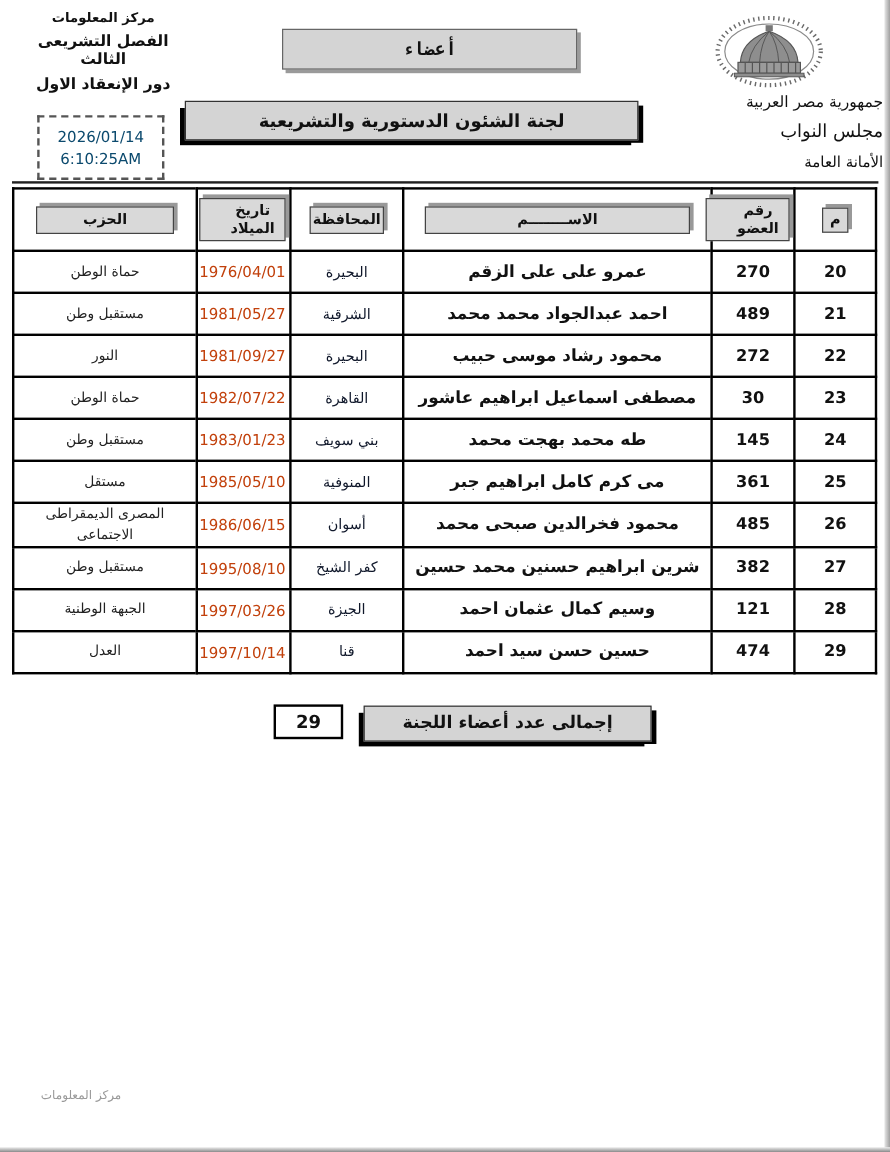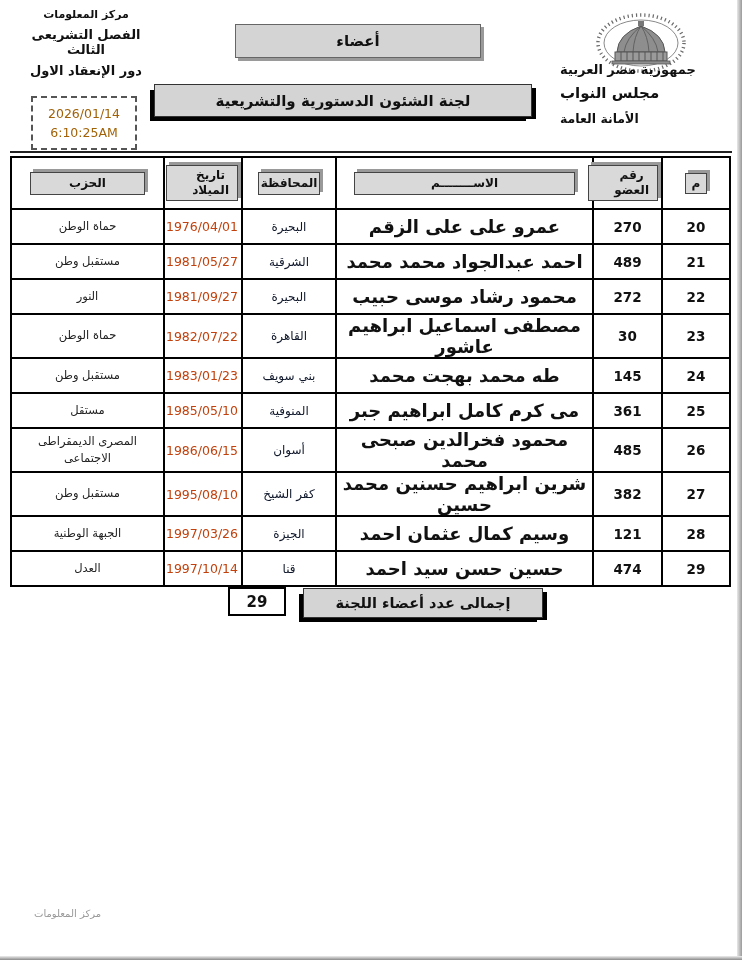--- a/index.html
+++ b/index.html
@@ -11,36 +11,36 @@
   .edge-r{position:absolute;top:0;right:0;width:5px;height:100%;background:linear-gradient(to left,#9a9a9a,#e8e8e8);}
   .edge-b{position:absolute;bottom:0;left:0;width:100%;height:4px;background:linear-gradient(to top,#8a8a8a,#eee);}
 
   
   .info-block{position:absolute;left:16px;top:8px;width:140px;text-align:center;font-weight:bold;}
   .info-line1{font-size:11px;margin-bottom:6px;}
   .info-line2,.info-line3{font-size:13px;margin-bottom:6px;}
   .datetime-box{
     position:absolute;left:31px;top:96px;width:102px;height:50px;
     border:2px dashed #555;display:flex;flex-direction:column;justify-content:center;
-    align-items:center;font-size:12.5px;color:#a16207;gap:4px;background:#fff;
+    align-items:center;font-size:12.5px;color:#0c4a6e;gap:4px;background:#fff;
   }
 
   
   .emblem{position:absolute;left:594px;top:12px;width:94px;height:64px;}
-  .gov-block{position:absolute;right:6px;top:62px;width:176px;text-align:left;font-weight:bold;}
+  .gov-block{position:absolute;right:6px;top:78px;width:176px;text-align:right;font-weight:normal;}
   .gov-line1{font-size:13px;margin-bottom:7px;}
   .gov-line2{font-size:15px;margin-bottom:9px;}
   .gov-line3{font-size:12.5px;}
 
   
   .title-box{
     position:absolute;left:235px;top:24px;width:244px;height:32px;
     background:#d4d4d4;border:1px solid #666;box-shadow:3px 3px 0 #9a9a9a;
     display:flex;align-items:center;justify-content:center;
-    font-weight:bold;font-size:15px;letter-spacing:1px;
+    font-weight:bold;font-size:15px;letter-spacing:1px;font-family:Liberation Mono, monospace;
   }
   .committee-box{
     position:absolute;left:154px;top:84px;width:376px;height:31px;
     background:#d4d4d4;border:1px solid #333;border-left:1px solid #333;
     box-shadow:-5px 5px 0 -1px #000, 5px 3px 0 -1px #000;
     display:flex;align-items:center;justify-content:center;
     font-weight:bold;font-size:15px;
   }
 
   .top-rule{position:absolute;left:10px;top:151px;width:722px;height:2px;background:#222;}
@@ -56,21 +56,21 @@
   .hdr-chip{
     display:inline-block;background:#d9d9d9;border:1px solid #444;
     box-shadow:3px -3px 0 #999;padding:2px 8px;font-size:12px;font-weight:bold;line-height:1.25;
   }
   .hdr-chip.small{padding:2px 6px;}
   .hdr-chip.wide{width:88%;padding:3px 0;}
   .hdr-chip.party-chip{width:78%;padding:3px 0;}
   .hdr-chip.gov-chip{width:70%;padding:3px 0;}
   .hdr-chip.two-line{max-width:56px;padding-left:25px;}
   td.c-idx,td.c-memno{font-weight:bold;font-size:13.5px;}
-  td.c-name{font-weight:bold;font-size:18px;}
+  td.c-name{font-weight:bold;font-size:14px;}
   td.c-gov{font-size:12px;color:#0f172a;}
   td.c-date{font-size:12.5px;color:#c2410c;}
   td.c-party{font-size:11.5px;color:#222;line-height:1.5;}
 
   
   .summary-box{
     position:absolute;left:303px;top:588px;width:238px;height:28px;
     background:#d4d4d4;border:1px solid #333;
     box-shadow:-5px 5px 0 -1px #000, 5px 3px 0 -1px #000;
     display:flex;align-items:center;justify-content:center;

